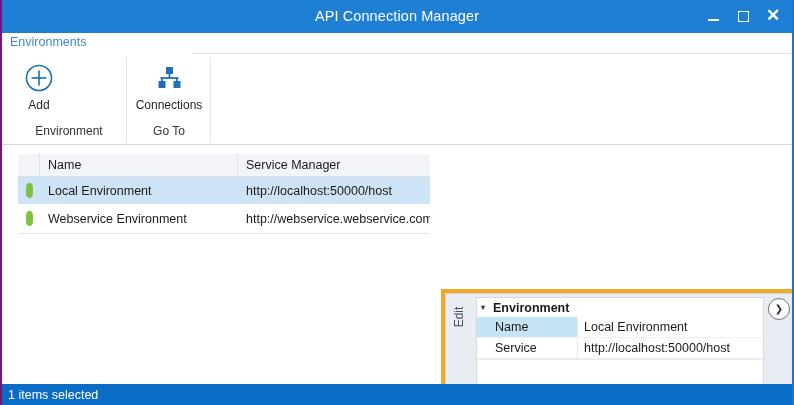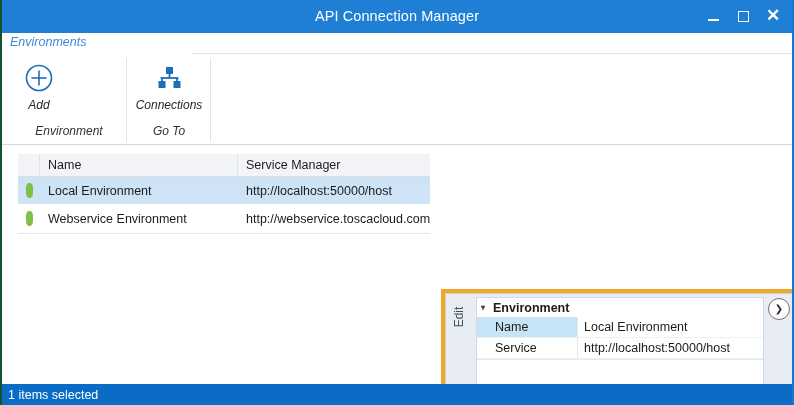--- a/index.html
+++ b/index.html
@@ -11,21 +11,21 @@
     font-family: "Liberation Sans", sans-serif;
     -webkit-font-smoothing: antialiased;
   }
   #app {
     position: relative;
     width: 794px;
     height: 405px;
     overflow: hidden;
     background: #ffffff;
     box-sizing: border-box;
-    border-left: 2px solid #14532d;
+    border-left: 2px solid #701a75;
     border-right: 2px solid #1477d1;
   }
 
   
   .titlebar {
     position: absolute;
     left: -2px; top: 0;
     width: 794px;
     height: 33px;
     background: #1e7fd4;
@@ -76,21 +76,20 @@
     margin-top: -2px;
   }
 
   
   .ribbon {
     position: absolute;
     left: 0; top: 33px;
     width: 790px;
     height: 113px;
     background: #ffffff;
-    font-style: italic;
   }
   .ribbon-tabs {
     position: absolute;
     left: 0; top: 0;
     height: 21px;
     width: 790px;
   }
   .ribbon-tab {
     position: absolute;
     left: 8px; top: 2px;
@@ -455,21 +454,21 @@
           </div>
         <div class="gr-name">Local Environment</div>
         <div class="gr-endp">http://localhost:50000/host</div>
       </div>
 
       <div class="grid-row">
         <div class="gr-icon">
             <i class="env-glyph"></i>
           </div>
         <div class="gr-name">Webservice Environment</div>
-        <div class="gr-endp">http://webservice.toscacloud.com</div>
+        <div class="gr-endp">http://webservice.webservice.com</div>
       </div>
 
       <div class="grid-underline"></div>
     </div>
 
     <div class="editor-outer">
       <div class="editor-inner">
 
         <div class="edit-tab">
           <span>Edit</span>

